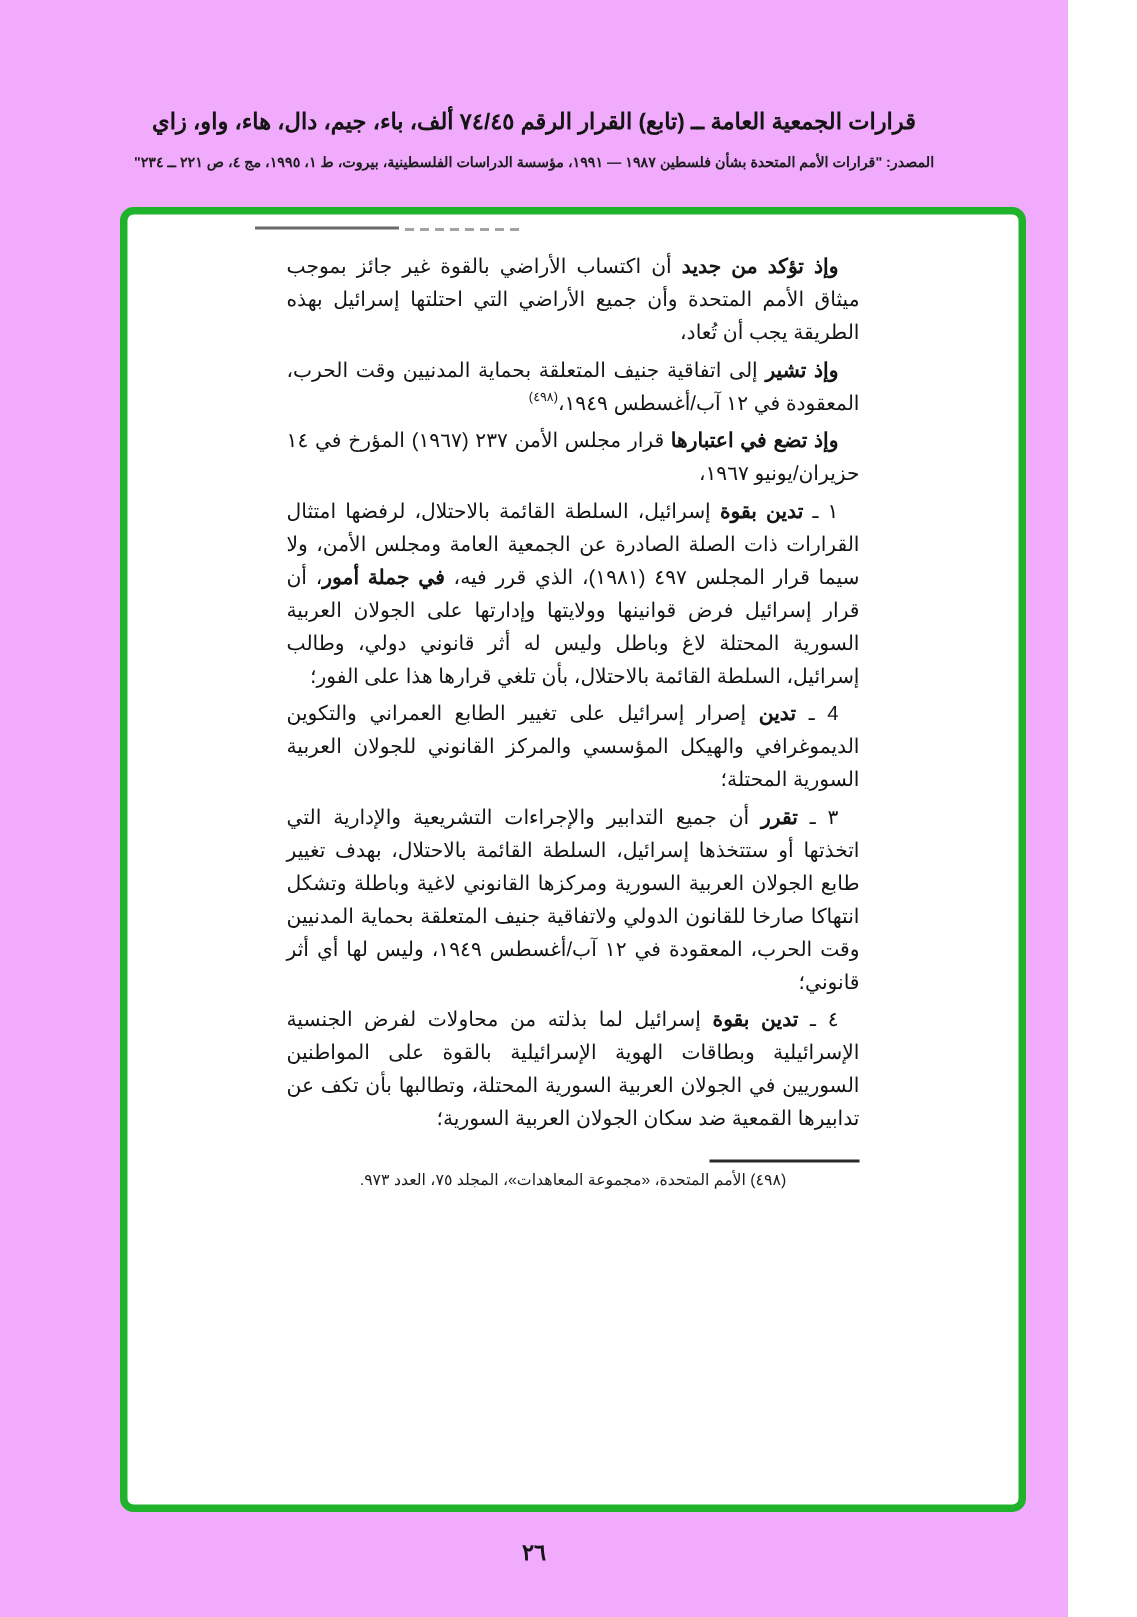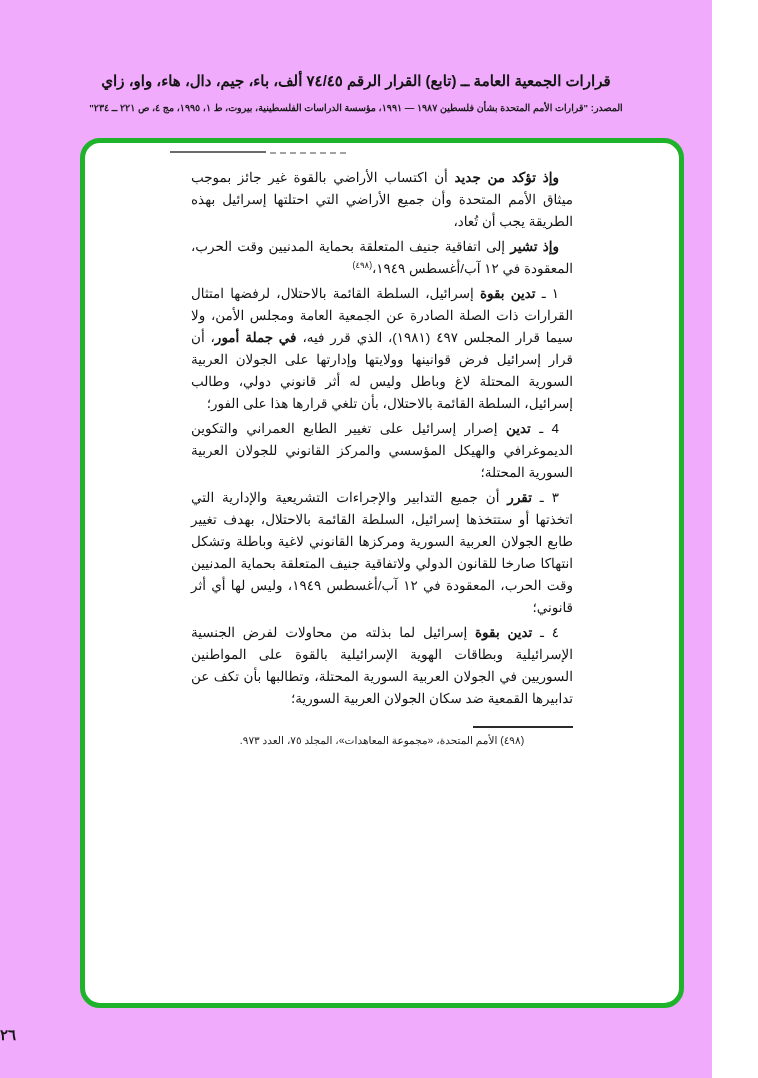--- a/index.html
+++ b/index.html
@@ -10,21 +10,21 @@
   .title{
     position:absolute;top:72px;left:0;right:0;text-align:center;direction:rtl;
     font-size:15px;font-weight:bold;letter-spacing:0;white-space:nowrap;
   }
   .source{
     position:absolute;top:102px;left:0;right:0;text-align:center;direction:rtl;
     font-size:9.5px;font-weight:bold;color:#1b1b1b;white-space:nowrap;
   }
   .doc-box{
     position:absolute;left:80px;top:138px;width:604px;height:870px;
-    box-sizing:border-box;border:5px solid var(--box-green,#1fb32c);border-radius:20px;
+    box-sizing:border-box;border:5px solid var(--box-green,#1fb32c);border-radius:9px;
     background:#ffffff;overflow:hidden;
   }
   .artifact{
     position:absolute;top:8px;left:85px;width:176px;height:3px;pointer-events:none;
   }
   .artifact .seg1{
     position:absolute;left:0;top:0;width:96px;border-top:2px solid #6b6b6b;
   }
   .artifact .seg2{
     position:absolute;left:100px;top:1px;width:76px;border-top:2px dashed #a3a3a3;
@@ -39,21 +39,21 @@
   }
   .b{font-weight:bold;}
   .sup{vertical-align:super;font-size:8.5px;line-height:0;}
   .footnote-rule{
     margin-top:16px;width:100px;height:0;border-top:2px solid #2a2a2a;
   }
   .footnote{
     margin-top:5px;font-size:10.5px;line-height:15px;text-align:center;direction:rtl;color:#1b1b1b;
   }
   .page-num{
-    position:absolute;top:1026px;left:0;right:0;text-align:left;
+    position:absolute;top:1026px;left:0;right:0;text-align:center;
     font-size:15px;font-weight:bold;direction:rtl;
   }
 </style>
 </head>
 <body>
 
 <div class="page">
 
   <div class="title">قرارات الجمعية العامة ــ (تابع) القرار الرقم ٧٤/٤٥ ألف، باء، جيم، دال، هاء، واو، زاي</div>
 
@@ -62,20 +62,21 @@
   <div class="doc-box">
     <div class="artifact">
       <span class="seg1"></span>
       <span class="seg2"></span>
     </div>
 
     <div class="text-col">
 
     <p class="para"><span class="b">وإذ تؤكد من جديد</span><span> أن اكتساب الأراضي بالقوة غير جائز بموجب ميثاق الأمم المتحدة وأن جميع الأراضي التي احتلتها إسرائيل بهذه الطريقة يجب أن تُعاد،</span></p>
         <p class="para"><span class="b">وإذ تشير</span><span> إلى اتفاقية جنيف المتعلقة بحماية المدنيين وقت الحرب، المعقودة في ١٢ آب/أغسطس ١٩٤٩،</span><span class="sup">(٤٩٨)</span></p>
+        <p class="para"><span class="b">وإذ تضع في اعتبارها</span><span> قرار مجلس الأمن ٢٣٧ (١٩٦٧) المؤرخ في ١٤ حزيران/يونيو ١٩٦٧،</span></p>
         <p class="para"><span>١ ـ </span><span class="b">تدين بقوة</span><span> إسرائيل، السلطة القائمة بالاحتلال، لرفضها امتثال القرارات ذات الصلة الصادرة عن الجمعية العامة ومجلس الأمن، ولا سيما قرار المجلس ٤٩٧ (١٩٨١)، الذي قرر فيه، </span><span class="b">في جملة أمور</span><span>، أن قرار إسرائيل فرض قوانينها وولايتها وإدارتها على الجولان العربية السورية المحتلة لاغ وباطل وليس له أثر قانوني دولي، وطالب إسرائيل، السلطة القائمة بالاحتلال، بأن تلغي قرارها هذا على الفور؛</span></p>
         <p class="para"><span>4 ـ </span><span class="b">تدين</span><span> إصرار إسرائيل على تغيير الطابع العمراني والتكوين الديموغرافي والهيكل المؤسسي والمركز القانوني للجولان العربية السورية المحتلة؛</span></p>
         <p class="para"><span>٣ ـ </span><span class="b">تقرر</span><span> أن جميع التدابير والإجراءات التشريعية والإدارية التي اتخذتها أو ستتخذها إسرائيل، السلطة القائمة بالاحتلال، بهدف تغيير طابع الجولان العربية السورية ومركزها القانوني لاغية وباطلة وتشكل انتهاكا صارخا للقانون الدولي ولاتفاقية جنيف المتعلقة بحماية المدنيين وقت الحرب، المعقودة في ١٢ آب/أغسطس ١٩٤٩، وليس لها أي أثر قانوني؛</span></p>
         <p class="para"><span>٤ ـ </span><span class="b">تدين بقوة</span><span> إسرائيل لما بذلته من محاولات لفرض الجنسية الإسرائيلية وبطاقات الهوية الإسرائيلية بالقوة على المواطنين السوريين في الجولان العربية السورية المحتلة، وتطالبها بأن تكف عن تدابيرها القمعية ضد سكان الجولان العربية السورية؛</span></p>
         <div class="footnote-rule"></div>
         <div class="footnote">(٤٩٨) الأمم المتحدة، «مجموعة المعاهدات»، المجلد ٧٥، العدد ٩٧٣.</div>
       </div>
   </div>
 
   <div class="page-num">٢٦</div>

